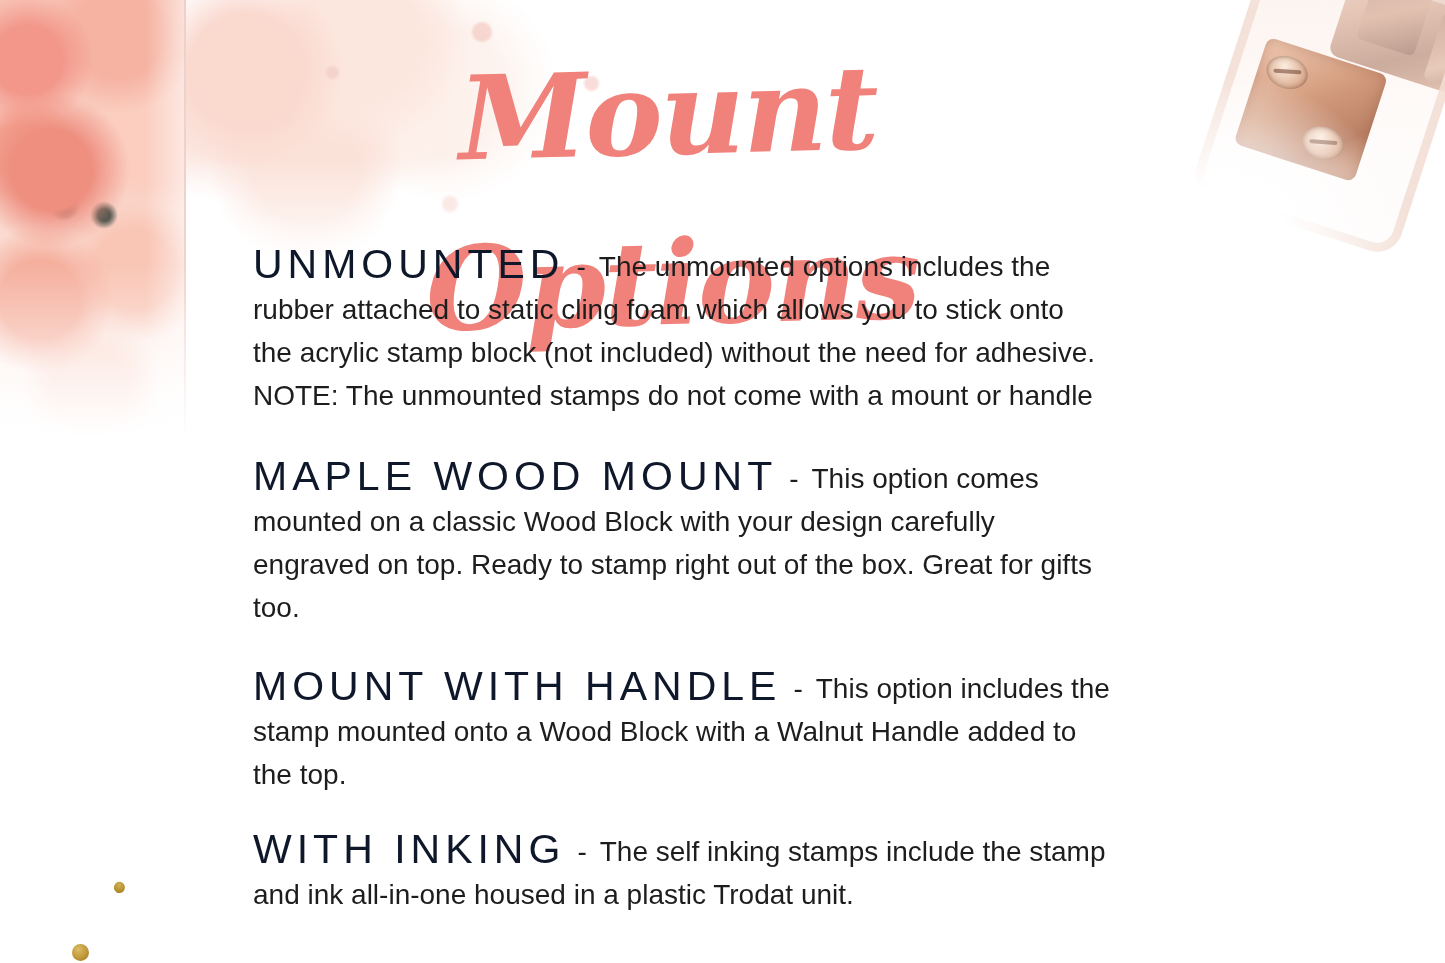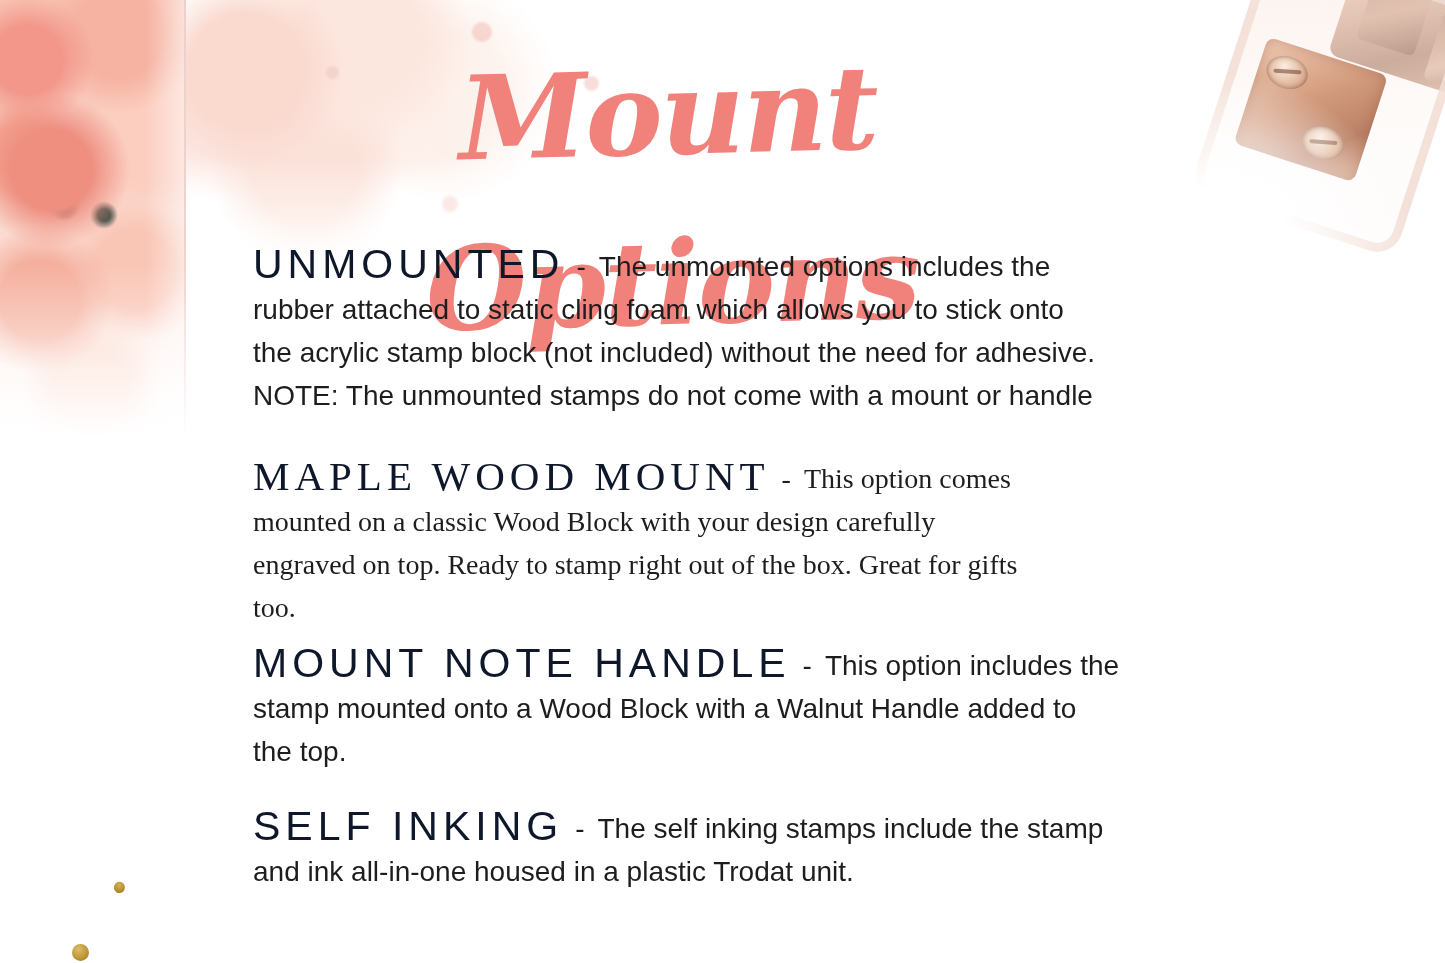--- a/index.html
+++ b/index.html
@@ -128,21 +128,21 @@
     letter-spacing:-2px;
   }
 
   
   .content {
     position:absolute; left:253px; top:243px; width:968px;
     font-size:28px; line-height:43px; color:#1d1d1d;
   }
   .section { margin:0; }
   .sec-1 { margin-bottom:38px; }
-  .sec-2 { margin-bottom:13px;font-family:Liberation Serif, serif; }
+  .sec-2 { margin-bottom:36px; }
   .sec-3 { margin-bottom:32px; }
   .section-heading {
     font-size:41px; line-height:43px; letter-spacing:5px;
     font-weight:500; color:#0f172a; vertical-align:-2px;
     white-space:nowrap;
   }
   .dash { margin:0 13px 0 12px; color:#1d1d1d; }
   .section-body { white-space:pre-line;text-align:right; }
 </style>
 </head>
@@ -181,20 +181,20 @@
   <p class="section sec-1"><span class="section-heading">UNMOUNTED</span><span class="dash">-</span><span class="section-body">The unmounted options includes the
 rubber attached to static cling foam which allows you to stick onto
 the acrylic stamp block (not included) without the need for adhesive.
 NOTE: The unmounted stamps do not come with a mount or handle</span></p>
 
   <p class="section sec-2"><span class="section-heading">MAPLE WOOD MOUNT</span><span class="dash">-</span><span class="section-body">This option comes
 mounted on a classic Wood Block with your design carefully
 engraved on top. Ready to stamp right out of the box. Great for gifts
 too.</span></p>
 
-  <p class="section sec-3"><span class="section-heading">MOUNT NOTE HANDLE</span><span class="dash">-</span><span class="section-body">This option includes the
+  <p class="section sec-3"><span class="section-heading">MOUNT WITH HANDLE</span><span class="dash">-</span><span class="section-body">This option includes the
 stamp mounted onto a Wood Block with a Walnut Handle added to
 the top.</span></p>
 
-  <p class="section sec-4"><span class="section-heading">SELF INKING</span><span class="dash">-</span><span class="section-body">The self inking stamps include the stamp
+  <p class="section sec-4"><span class="section-heading">WITH INKING</span><span class="dash">-</span><span class="section-body">The self inking stamps include the stamp
 and ink all-in-one housed in a plastic Trodat unit.</span></p>
 
 </div>
 
 </body></html>

